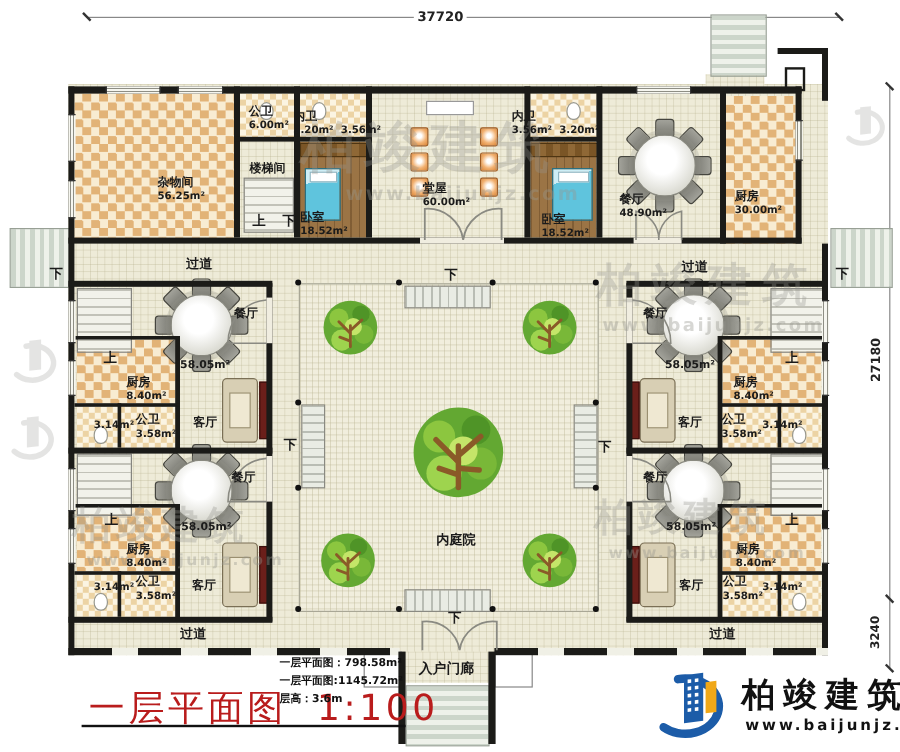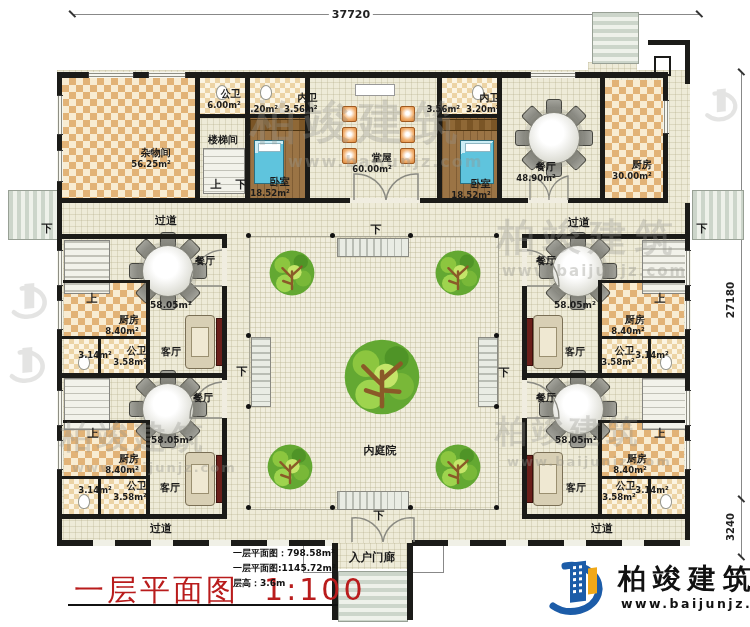--- a/index.html
+++ b/index.html
@@ -54,21 +54,21 @@
   .bed::before{content:"";position:absolute;left:12%;top:5%;width:74%;height:16%;background:#fff;border:1px solid #8fb6c2;}
   .sofa{position:absolute;z-index:6;background:#d8cfb4;border:1px solid #7a6f55;border-radius:4px;}
   .sofa::before{content:"";position:absolute;inset:22% 18%;background:#efe8d2;border:1px solid #9a8f70;}
   .tvb{position:absolute;z-index:6;background:#6b1f1a;border:1px solid #3c100d;}
   .hch{position:absolute;z-index:6;width:13px;height:14px;border:1px solid #a05a20;border-radius:2px;
        background:radial-gradient(circle at 50% 45%,#fff 0 18%,#f2b273 58%,#d98436);}
   .htab{position:absolute;z-index:6;background:#fff;border:1px solid #999;}
   .fx{position:absolute;z-index:6;background:#fff;border:1px solid #98988e;border-radius:50% 50% 45% 45%;}
   
   .lbl{position:absolute;z-index:30;transform:translate(-50%,-50%);display:flex;flex-direction:column;
-       align-items:flex-end;font-weight:bold;color:#1b1b1b;font-size:10px;line-height:1.2;white-space:nowrap;}
+       align-items:flex-start;font-weight:bold;color:#1b1b1b;font-size:10px;line-height:1.2;white-space:nowrap;}
   .lbl .ar{font-size:8.5px;}
   .l1{position:absolute;z-index:30;transform:translate(-50%,-50%);font-weight:bold;color:#1b1b1b;
       font-size:10px;white-space:nowrap;}
   .ud{font-size:11px;}
   .row{display:flex;gap:6px;}
   
   .dimline{position:absolute;z-index:2;background:#888;}
   .tick{position:absolute;z-index:3;width:9px;height:1.5px;background:#333;transform:rotate(45deg);}
   .dimlab{position:absolute;z-index:35;color:#222;font-weight:bold;font-size:11px;background:#fff;
           padding:0 3px;transform:translate(-50%,-50%);}
@@ -479,21 +479,21 @@
   <div class="l1 ud" style="left:504px;top:372px">下</div>
   <div class="l1 ud" style="left:379px;top:515px">下</div>
   <div class="l1 ud" style="left:47px;top:228px">下</div>
   <div class="l1 ud" style="left:702px;top:228px">下</div>
   <div class="l1" style="left:380px;top:450px;font-size:11px">内庭院</div>
   <div class="l1" style="left:372px;top:557px;font-size:11.5px">入户门廊</div>
 
   <div class="dimline" style="left:72px;top:14px;width:628px;height:1px"></div>
   <div class="tick" style="left:68px;top:13px"></div>
   <div class="tick" style="left:695px;top:13px"></div>
-  <div class="dimlab" style="left:351px;top:14px">37720</div>
+  <div class="dimlab" style="left:367px;top:14px">37720</div>
   <div class="dimline" style="left:741px;top:72px;width:1px;height:485px"></div>
   <div class="tick" style="left:737px;top:71px"></div>
   <div class="tick" style="left:737px;top:498px"></div>
   <div class="tick" style="left:737px;top:556px"></div>
   <div class="dimlab dimvert" style="left:730px;top:300px;font-size:10.5px">27180</div>
   <div class="dimlab dimvert" style="left:730px;top:527px;font-size:10px">3240</div>
 
   <div class="wm" style="left:250px;top:92px;font-size:46px">柏竣建筑</div>
   <div class="wmu" style="left:288px;top:152px;font-size:16px">www.baijunjz.com</div>
   <div class="wm" style="left:497px;top:212px;font-size:38px">柏竣建筑</div>

